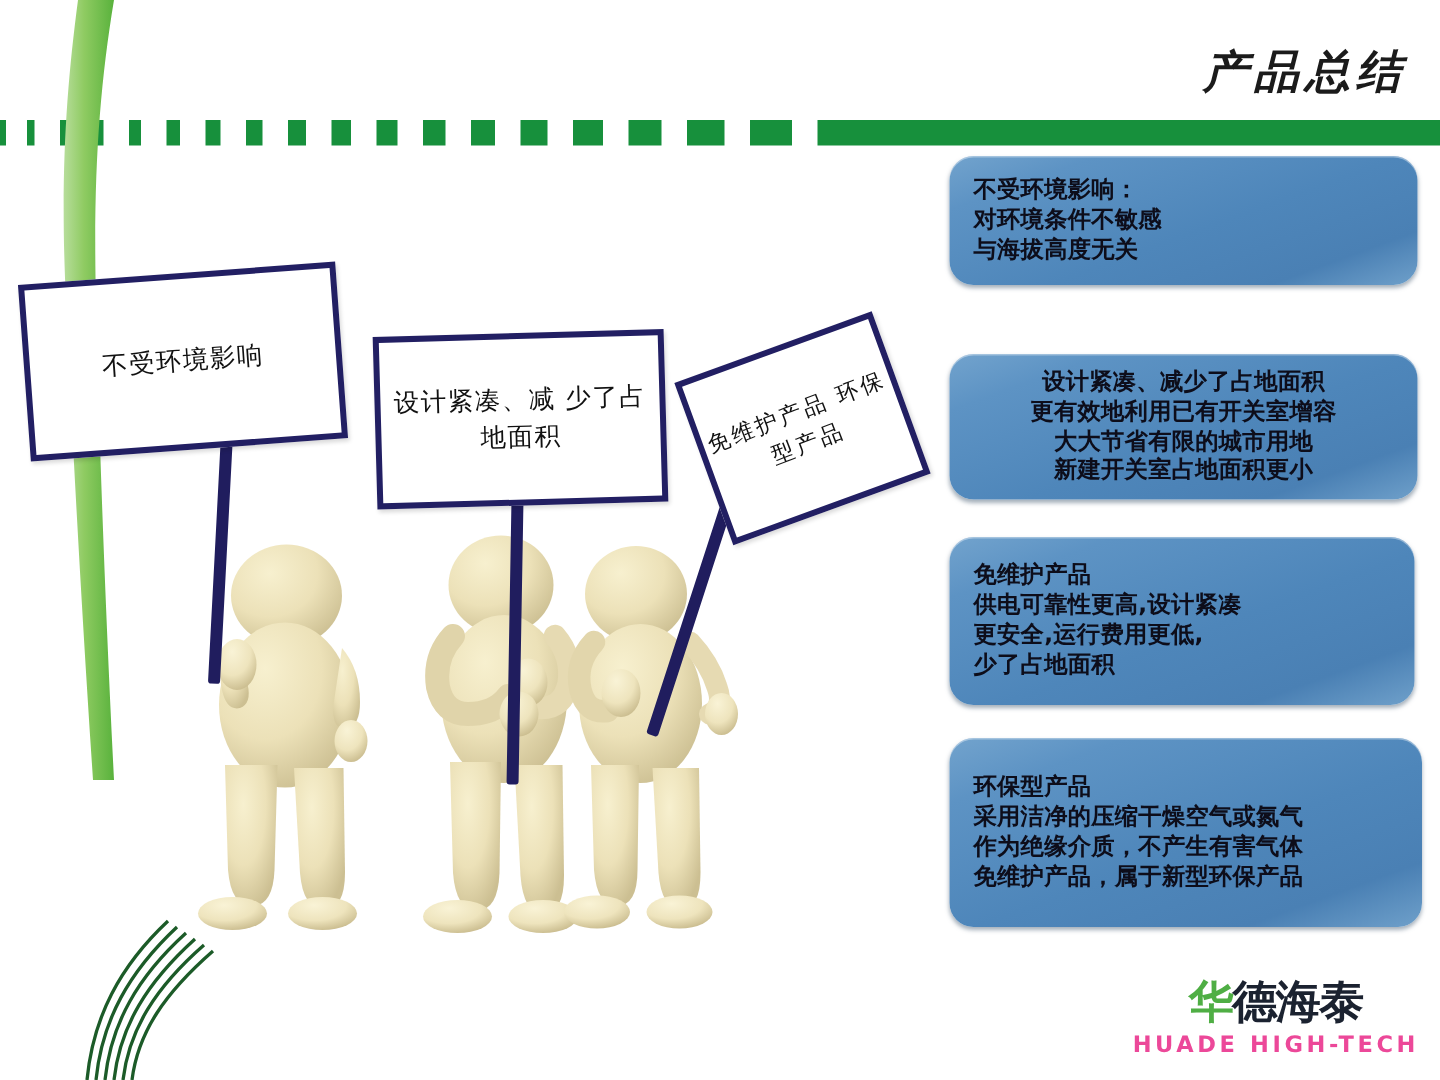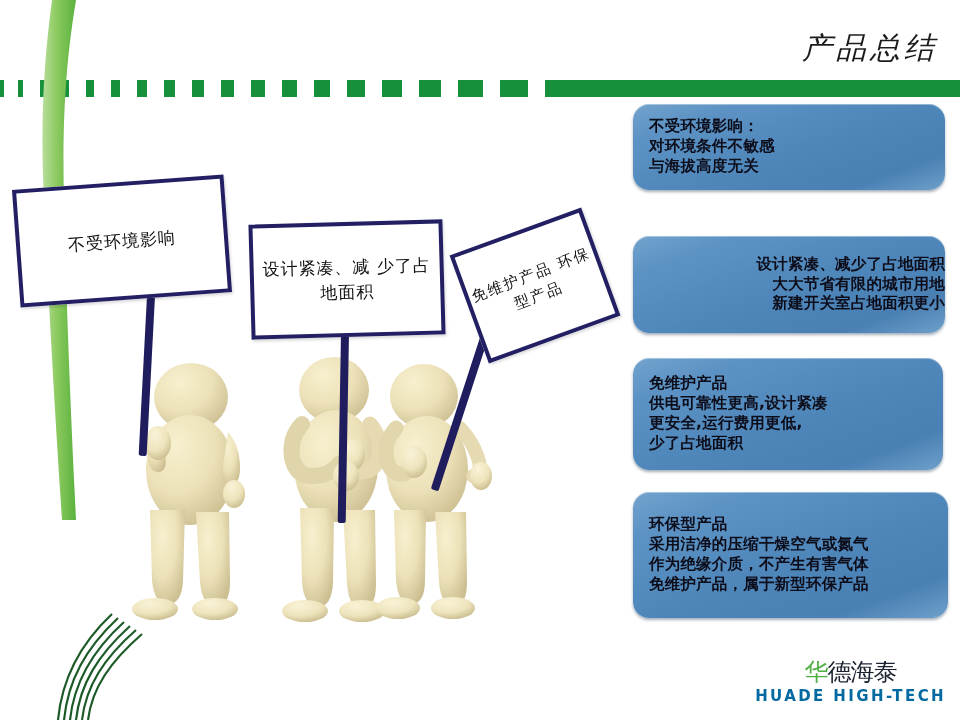--- a/index.html
+++ b/index.html
@@ -32,21 +32,21 @@
     pointer-events: none;
   }
 
   .slide-title {
     position: absolute;
     right: 22px;
     top: 28px;
     font-family: "DejaVu Sans", "Liberation Sans", sans-serif;
     font-size: 30px;
     font-style: italic;
-    font-weight: 400;
+    font-weight: 700;
     letter-spacing: 4px;
     color: #1b1b1b;
     white-space: nowrap;
   }
 
   
   .callout {
     position: absolute;
     border-radius: 16px;
     background: linear-gradient(160deg, #72a3cd 0%, #5d93c4 18%, #4e86ba 55%, #4a80b4 82%, #6fa0ca 100%);
@@ -56,21 +56,21 @@
     font-size: 15.5px;
     line-height: 1.29;
     font-weight: 700;
     letter-spacing: 0.2px;
     display: flex;
     flex-direction: column;
     justify-content: center;
   }
   .callout .ln { display:block; white-space: nowrap; }
   .callout.align-left  { align-items: flex-start; padding-left: 16px; }
-  .callout.align-center{ align-items: flex-end; }
+  .callout.align-center{ align-items: center; }
   .callout.align-center .ln { text-align: center; }
 
   #callout-1 { left: 633px; top: 104px; width: 312px; height: 86px; }
   #callout-2 { left: 633px; top: 236px; width: 312px; height: 97px; }
   #callout-3 { left: 633px; top: 358px; width: 310px; height: 112px; }
   #callout-4 { left: 633px; top: 492px; width: 315px; height: 126px; }
 
   
   .placard {
     position: absolute;
@@ -116,33 +116,33 @@
 
   
   .logo {
     position: absolute;
     right: 14px;
     bottom: 16px;
     text-align: center;
     line-height: 1;
   }
   .logo-cn {
-    font-size: 24px;
-    font-weight: 400;
+    font-size: 30px;
+    font-weight: 700;
     letter-spacing: -1px;
     color: #1b2230;
     white-space: nowrap;
   }
   .logo-cn .g { color: #4fae44; }
   .logo-en {
     margin-top: 5px;
     font-size: 15px;
     font-weight: 700;
     letter-spacing: 2.4px;
-    color: #0369a1;
+    color: #ec4899;
     white-space: nowrap;
   }
 </style>
 </head>
 <body>
 
 <div id="slide">
 
   <svg class="deco-svg" viewBox="0 0 960 720">
     <defs>
@@ -276,20 +276,21 @@
   </div>
 
   <div class="callout align-left" id="callout-1">
     <span class="ln">不受环境影响：</span>
     <span class="ln">对环境条件不敏感</span>
     <span class="ln">与海拔高度无关</span>
   </div>
 
   <div class="callout align-center" id="callout-2">
     <span class="ln">设计紧凑、减少了占地面积</span>
+    <span class="ln">更有效地利用已有开关室增容</span>
     <span class="ln">大大节省有限的城市用地</span>
     <span class="ln">新建开关室占地面积更小</span>
   </div>
 
   <div class="callout align-left" id="callout-3">
     <span class="ln">免维护产品</span>
     <span class="ln">供电可靠性更高,设计紧凑</span>
     <span class="ln">更安全,运行费用更低,</span>
     <span class="ln">少了占地面积</span>
   </div>

